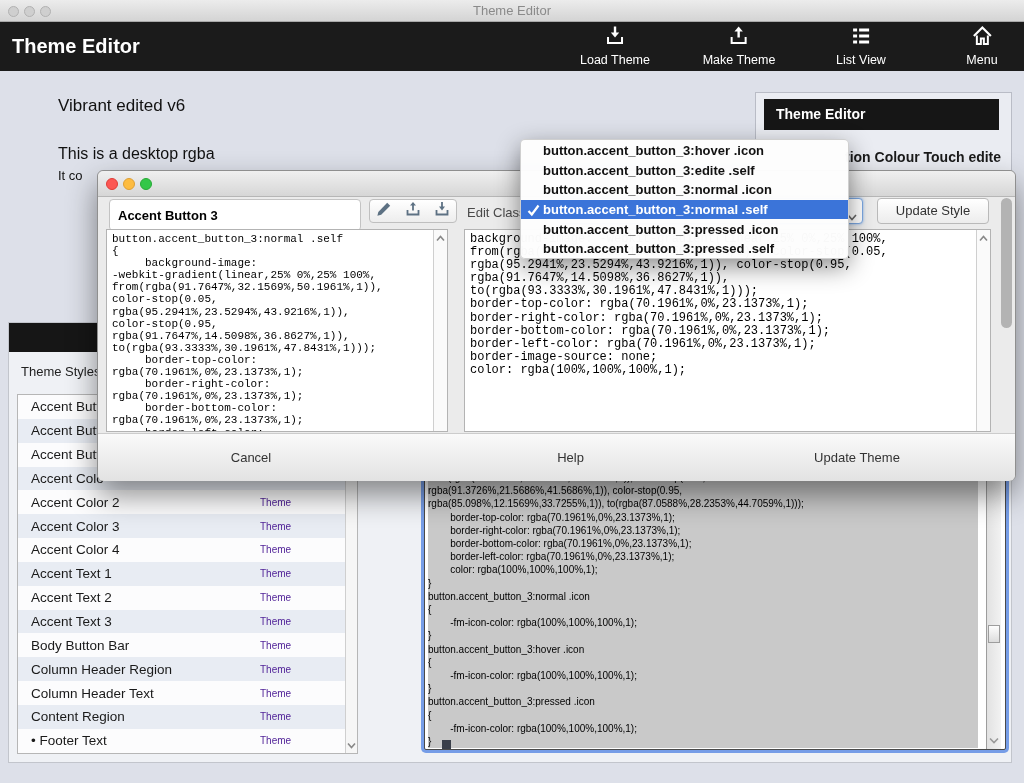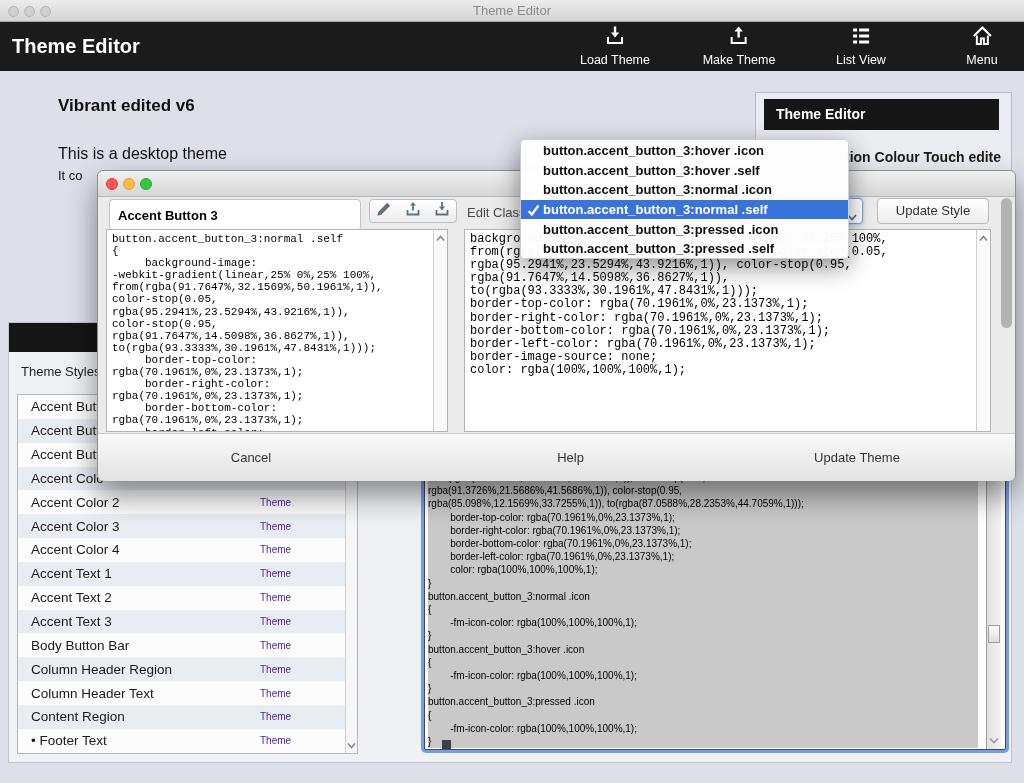--- a/index.html
+++ b/index.html
@@ -23,21 +23,21 @@
   .toolbar{
     position:absolute; left:0; top:22px; width:1024px; height:49px; background:#1b1b1b;
   }
   .app-title{ position:absolute; left:12px; top:0; height:49px; line-height:49px;
     color:#fff; font-size:20px; font-weight:bold; }
   .tb-btn{ position:absolute; top:3px; transform:translateX(-50%);
     display:flex; flex-direction:column; align-items:center; gap:2px; cursor:default; }
   .tb-btn svg{ width:22px; height:22px; }
   .tb-label{ color:#fff; font-size:12.5px; }
   
-  .theme-title{ position:absolute; left:58px; top:96px; font-size:17px; font-weight:bold; color:#111; }
+  .theme-title{ position:absolute; left:58px; top:96px; font-size:17px; font-weight:normal; color:#111; }
   .desc1{ position:absolute; left:58px; top:145px; font-size:16px; color:#111; }
   .desc2{ position:absolute; left:58px; top:168px; font-size:13px; color:#111; }
   
   .right-card{
     position:absolute; left:755px; top:92px; width:257px; height:95px;
     background:#eaecf2; border:1px solid #b9bcc6; overflow:hidden; z-index:1;
   }
   .right-card .black-head{
     position:absolute; left:8px; top:6px; width:235px; height:31px; background:#161616;
     color:#fff; font-size:14px; font-weight:bold; line-height:31px; padding-left:12px;
@@ -226,21 +226,21 @@
         <svg viewBox="0 0 22 22">
             <path d="M2.5 11 L11 2.5 L19.5 11" stroke="#fff" stroke-width="2.2" fill="none"></path>
             <path d="M5.5 10.5 V19 H9.5 V13.5 H12.5 V19 H16.5 V10.5" stroke="#fff" stroke-width="2" fill="none"></path>
           </svg>
       </span>
       <span class="tb-label">Menu</span>
     </div>
   </div>
 
   <div class="theme-title">Vibrant edited v6</div>
-  <div class="desc1">This is a desktop theme</div>
+  <div class="desc1">This is a desktop rgba</div>
   <div class="desc2">It co</div>
 
   <div class="right-card">
     <div class="black-head">Theme Editor</div>
     <div class="clipped-text">tion Colour Touch edite</div>
   </div>
 
   <div class="styles-card">
     <div class="black-head"></div>
     <div class="section-label">Theme Styles</div>
@@ -449,21 +449,21 @@
     </div>
 
     <div class="dlg-scroll-thumb"></div>
   </div>
 
   <div class="dropdown">
     <div class="dd-item">
         <span>button.accent_button_3:hover .icon</span>
       </div>
     <div class="dd-item">
-        <span>button.accent_button_3:hover .self</span>
+        <span>button.accent_button_3:edite .self</span>
       </div>
     <div class="dd-item">
         <span>button.accent_button_3:normal .icon</span>
       </div>
     <div class="dd-item selected">
       <span class="dd-check">
         <svg width="13" height="13" viewBox="0 0 13 13">
             <polyline points="1.5,7 4.8,10.5 11.5,1.5" stroke="#fff" stroke-width="2.2" fill="none"></polyline>
           </svg>
       </span>

